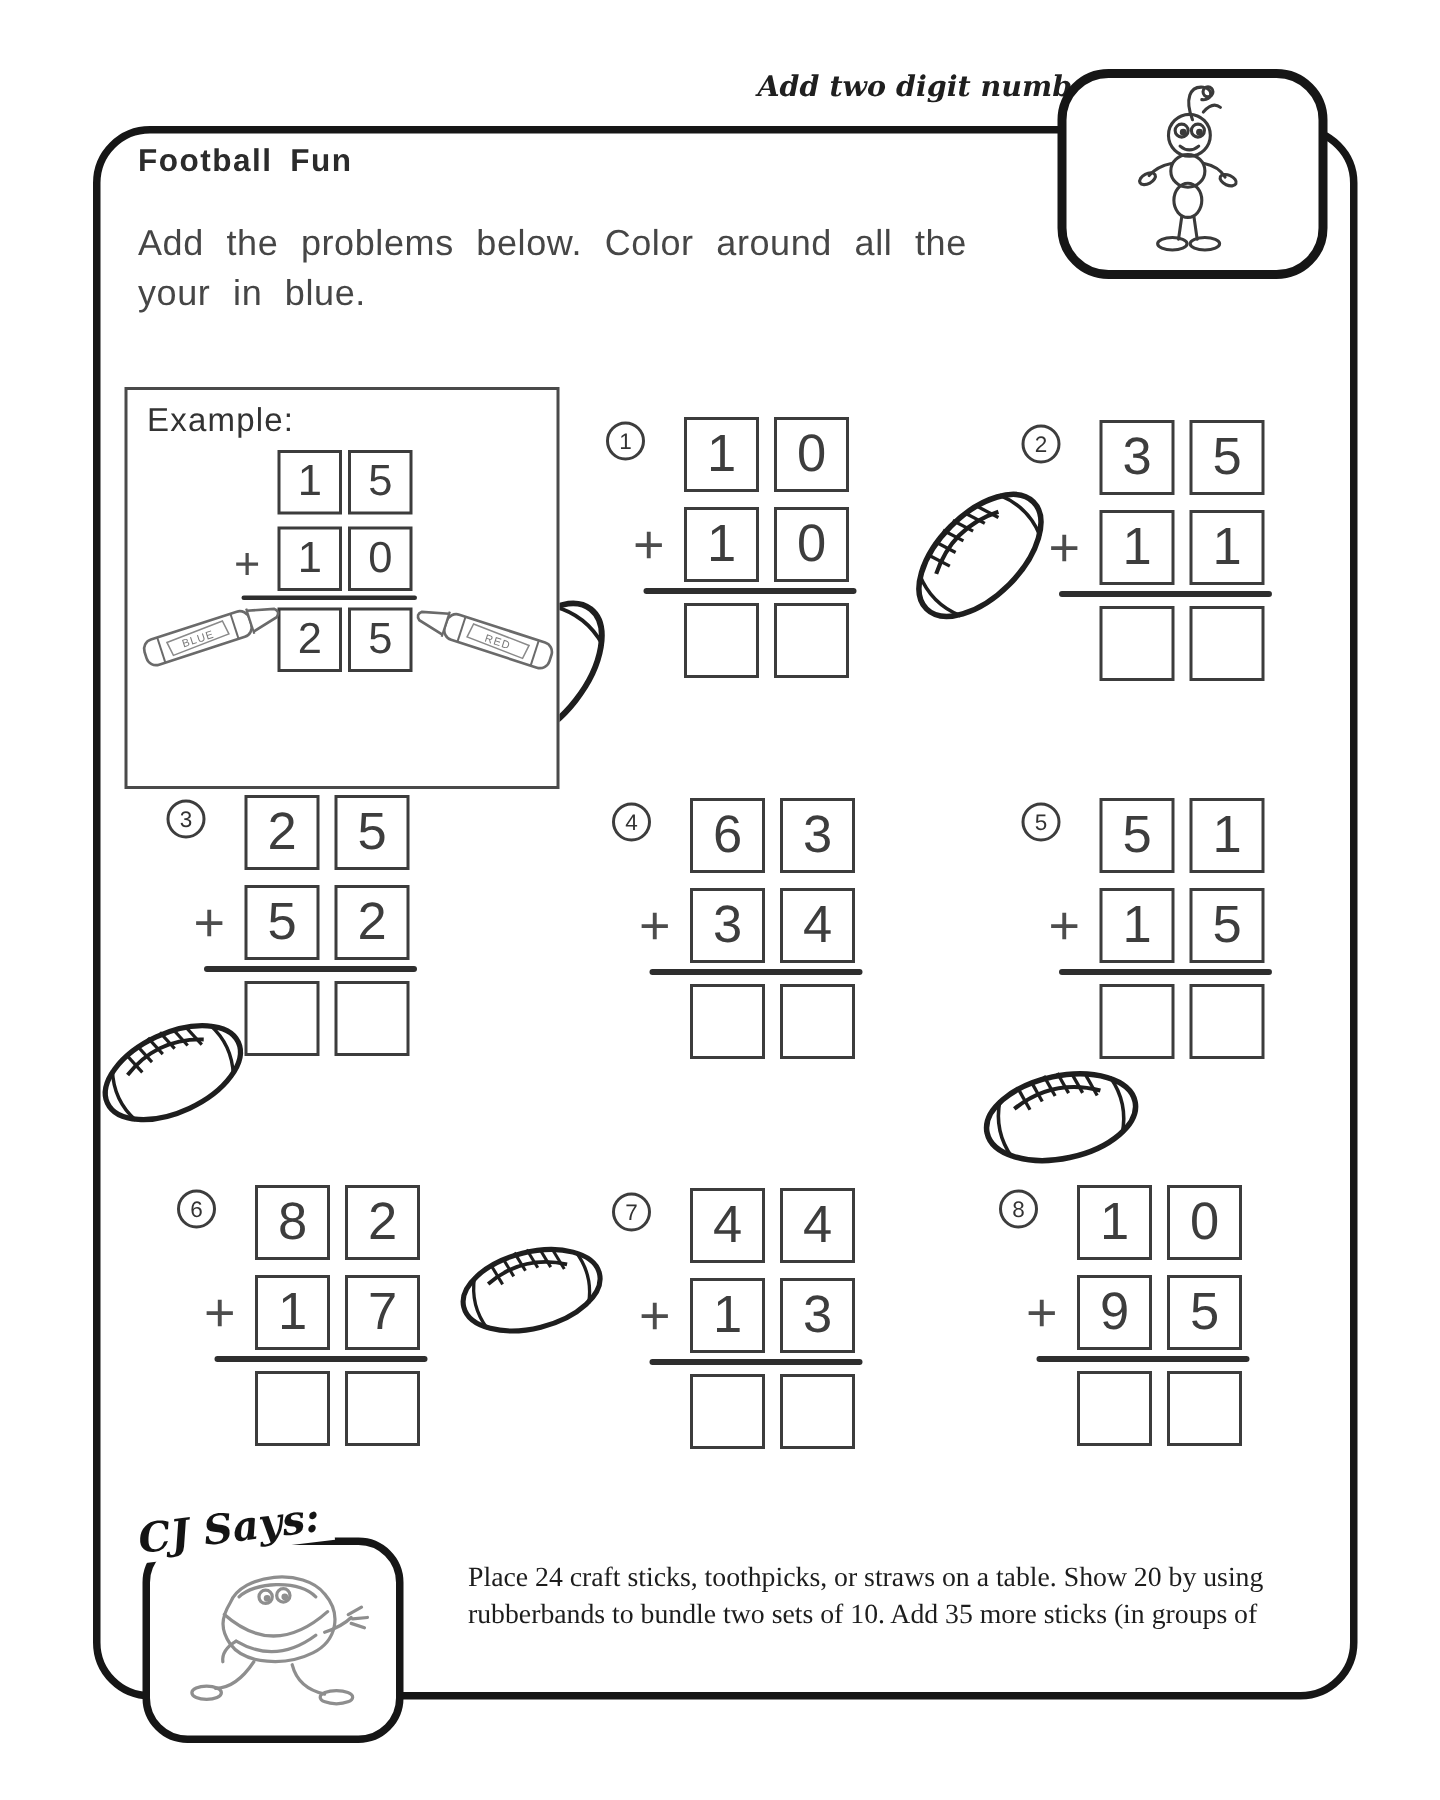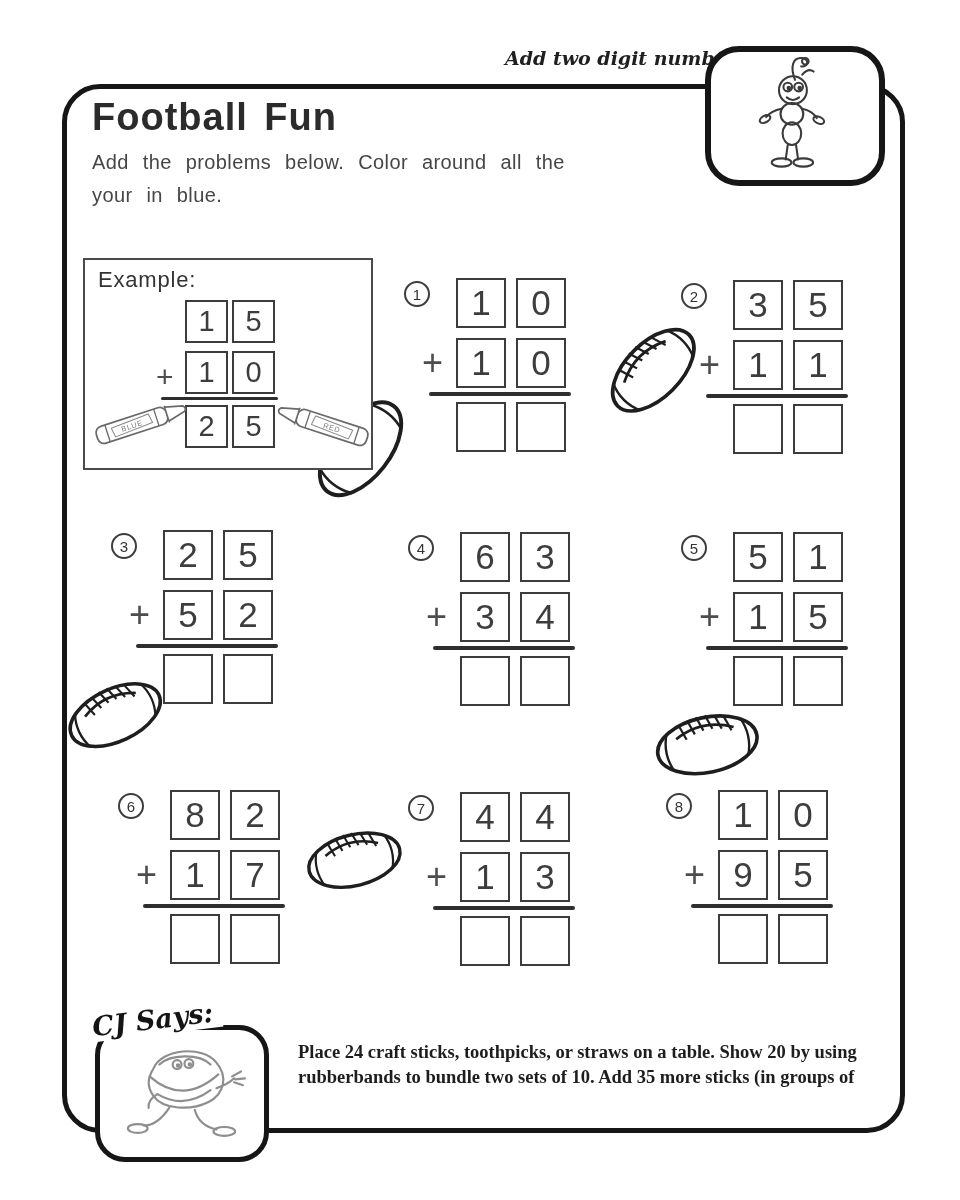--- a/index.html
+++ b/index.html
@@ -30,31 +30,31 @@
     white-space:nowrap;
   }
   
   .subject {
     position:absolute; left:505px; top:47px; z-index:5;
     font-family:"DejaVu Serif", serif; font-style:italic; font-weight:bold;
     font-size:19px; color:#1f1f1f; white-space:nowrap;
   }
   .title {
     position:absolute; left:92px; top:96px; z-index:5;
-    font-size:38px; font-weight:bold; color:#2b2b2b; letter-spacing:1px; word-spacing:5px;
+    font-size:21px; font-weight:bold; color:#2b2b2b; letter-spacing:1px; word-spacing:5px;
     white-space:nowrap;
   }
   .instructions { position:absolute; left:92px; top:146px; z-index:5; }
   .instructions div {
-    font-size:20px; color:#464646; letter-spacing:0.4px; word-spacing:8px;
+    font-size:24px; color:#464646; letter-spacing:0.4px; word-spacing:8px;
     line-height:33px; white-space:nowrap;
   }
   
   .example-box {
-    position:absolute; left:83px; top:258px; width:290px; height:212px;
+    position:absolute; left:83px; top:258px; width:290px; height:268px;
     border:2px solid #4a4a4a; background:#fff; box-sizing:border-box; z-index:2;
   }
   .example-label {
     position:absolute; left:13px; top:7px; font-size:22px; color:#333;
     letter-spacing:0.8px; white-space:nowrap;
   }
   
   .problem { position:absolute; width:110px; z-index:3; }
   .row { display:flex; gap:10px; position:relative; }
   .row.mid { margin-top:10px; }
@@ -76,21 +76,21 @@
   .exgrid { position:absolute; left:100px; top:40px; width:90px; }
   .exgrid .row { gap:4px; }
   .exgrid .row.mid { margin-top:8px; }
   .exgrid .cell { width:43px; height:43px; font-size:29px; border-width:2px; }
   .exgrid .sumline { height:3px; margin:3px -3px 5px -24px; }
   .exgrid .plus { left:-29px; top:3px; font-size:30px; }
   
   .football { position:absolute; z-index:3; }
   .football.behind { z-index:1; }
   .crayon { position:absolute; z-index:3; }
-  .footer-note { position:absolute; left:298px; top:1040px; z-index:4;font-weight:bold; }
+  .footer-note { position:absolute; left:312px; top:1040px; z-index:4; }
   .footer-note div {
     font-family:"Liberation Serif", serif; font-size:18.5px; line-height:25px;
     color:#1d1d1d; white-space:nowrap;
   }
   .defs { position:absolute; width:0; height:0; overflow:hidden; }
 </style>
 </head>
 <body>
 
 <svg class="defs" aria-hidden="true">

